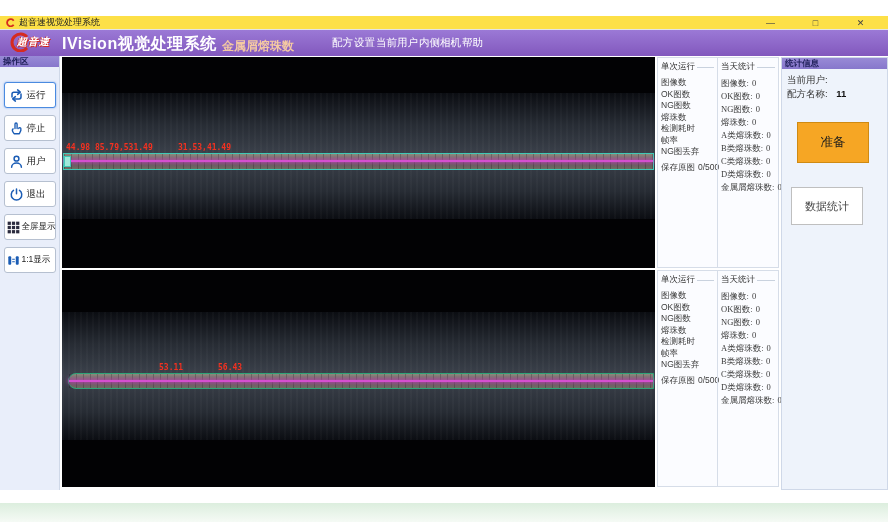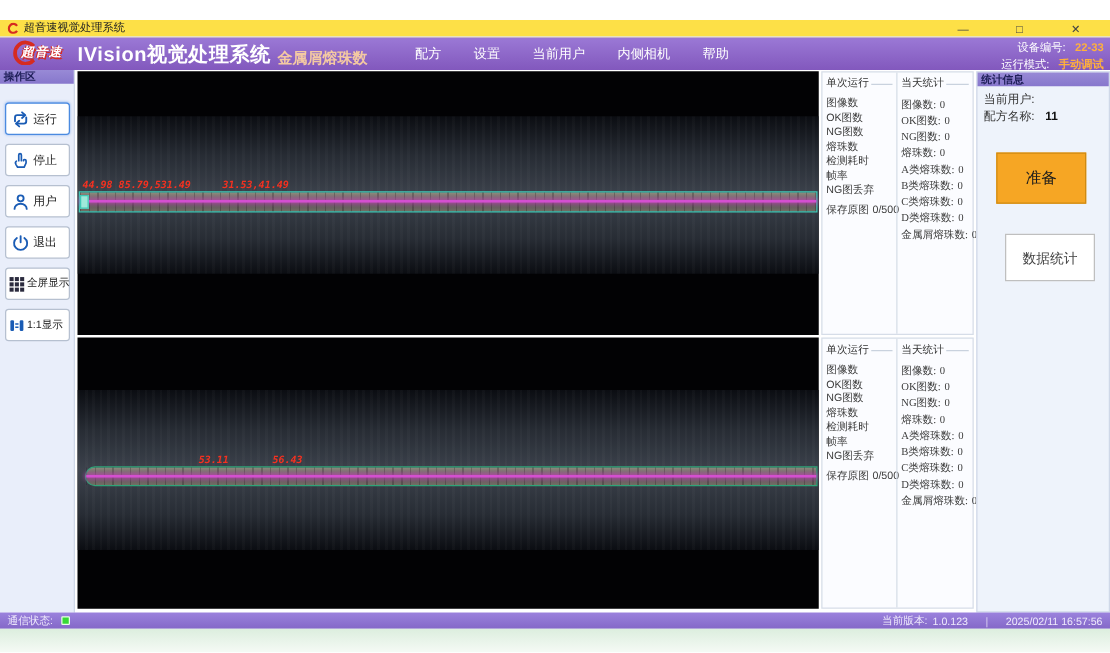--- a/index.html
+++ b/index.html
@@ -24,21 +24,21 @@
   .header { position:absolute; left:0; top:30px; width:888px; height:26px;
             background:linear-gradient(180deg,#9b79d6,#8258bd); }
   .logo { position:absolute; left:5px; top:2px; display:flex; align-items:center; }
   .logo-text { font-size:10px; font-weight:bold; font-style:italic; color:#fff;
                margin-left:-14px; text-shadow:1px 1px 0 #d62b20, -1px 0 0 #d62b20; letter-spacing:1px; }
   .app-title { position:absolute; left:62px; top:4px; font-size:16px; font-weight:bold;
                color:#ffffff; letter-spacing:0.5px; white-space:nowrap; }
   .app-subtitle { position:absolute; left:222px; top:8px; font-size:12px; font-weight:bold;
                   color:#f4c9a2; white-space:nowrap; }
   .menu { position:absolute; left:332px; top:0; height:26px; display:flex; align-items:center;
-          gap:26px; }
+          gap:1px; }
   .menu-item { font-size:10.5px; color:#ffffff; cursor:pointer; white-space:nowrap; }
   .device-info { position:absolute; right:5px; top:1px; text-align:right; line-height:12px; }
   .di-label { font-size:9px; color:#ffffff; }
   .di-value { font-size:9px; color:#ffb03c; font-weight:bold; margin-left:3px; }
 
   
   .panel-header { height:11px; background:linear-gradient(#988ad6,#8777cc); color:#20205a;
                   font-size:8.5px; line-height:11px; padding-left:3px; font-weight:bold; }
 
   
@@ -71,21 +71,21 @@
   .vp2 .strip { left:6px; right:1px; top:103px; height:16px; border-color:#2fa478;
                 border-radius:8px 0 0 8px; }
   .laser { position:absolute; left:0; right:0; top:6px; height:2px; background:#d44fd0;
            box-shadow:0 0 4px 1px rgba(220,70,210,.8); }
   .tipmark { position:absolute; left:2px; top:99px; width:7px; height:11px;
              background:#9fe9da; border:1px solid #3fc9b6; }
   .annotations { position:absolute; left:0; right:0; height:10px; }
   .vp1 .annotations { top:86px; }
   .vp2 .annotations { top:93px; }
   .ann { position:absolute; color:#f53120; font-family:"DejaVu Sans Mono",monospace;
-         font-size:8px; font-weight:bold; white-space:nowrap;font-style:italic; }
+         font-size:8px; font-weight:bold; white-space:nowrap; }
   .vp1 .ann:nth-of-type(1) { left:4px; }
   .vp1 .ann:nth-of-type(2) { left:116px; }
   .vp2 .ann:nth-of-type(1) { left:97px; }
   .vp2 .ann:nth-of-type(2) { left:156px; }
 
   
   .stats-panel { position:absolute; left:657px; width:122px; background:#fbfcff;
                  border:1px solid #d6dde8; display:flex; }
   .sp1 { top:57px;  height:211px; }
   .sp2 { top:270px; height:217px; }
@@ -101,21 +101,21 @@
 
   
   .info-panel { position:absolute; left:781px; top:57px; width:107px; height:433px;
                 background:#eef3fb; border:1px solid #cfd8e8; }
   .info-body { position:relative; padding:4px 5px; height:100%; }
   .info-row { font-size:9.5px; color:#333; line-height:14px; white-space:nowrap; }
   .info-val { margin-left:6px; font-weight:bold; color:#111; }
   .btn-prepare { position:absolute; left:15px; top:53px; width:72px; height:41px;
                  background:#f6a624; border:1px solid #cf8a12; font-size:12.5px; color:#1c1c1c;
                  font-family:inherit; cursor:pointer; }
-  .btn-stats { position:absolute; left:22px; top:118px; width:72px; height:38px;
+  .btn-stats { position:absolute; left:9px; top:118px; width:72px; height:38px;
                background:#ffffff; border:1px solid #bfbfbf; font-size:11px; color:#444;
                font-family:inherit; cursor:pointer; }
 
   
   .statusbar { position:absolute; left:0; top:490px; width:888px; height:13px;
                background:linear-gradient(#9b82dd,#8468c8); display:flex; align-items:center;
                padding:0 6px; font-size:8.5px; color:#efeafc; }
   .sb-indicator { width:7px; height:7px; background:#37d934; border:1px solid #e6ffe6;
                   border-radius:1px; margin-left:7px; }
   .sb-right { margin-left:auto; display:flex; align-items:center; }
@@ -152,30 +152,20 @@
     <span class="app-title">IVision视觉处理系统</span>
     <span class="app-subtitle">金属屑熔珠数</span>
     <nav class="menu">
 
     <span class="menu-item">配方</span>
         <span class="menu-item">设置</span>
         <span class="menu-item">当前用户</span>
         <span class="menu-item">内侧相机</span>
         <span class="menu-item">帮助</span>
       </nav>
-    <div class="device-info">
-      <div>
-        <span class="di-label">设备编号:</span>
-        <span class="di-value">22-33</span>
-      </div>
-      <div>
-        <span class="di-label">运行模式:</span>
-        <span class="di-value">手动调试</span>
-      </div>
-    </div>
   </div>
 
   <aside class="sidebar">
     <div class="panel-header">操作区</div>
 
     <button class="side-btn first active">
       <svg class="icon" width="15" height="15" viewBox="0 0 20 20">
         <g fill="none" stroke="#1a5cb5" stroke-width="2" stroke-linecap="round" stroke-linejoin="round">
           <path d="M4 12 V8 a2.5 2.5 0 0 1 2.5 -2.5 H14"></path>
             <path d="M11.5 2.5 L15 5.5 11.5 8.5"></path>
@@ -355,25 +345,15 @@
       </div>
       <div class="info-row">
         <span>配方名称:</span>
         <span class="info-val">11</span>
       </div>
       <button class="btn-prepare">准备</button>
       <button class="btn-stats">数据统计</button>
     </div>
   </div>
 
-  <div class="statusbar">
-    <span>通信状态:</span>
-    <span class="sb-indicator"></span>
-    <div class="sb-right">
-      <span>当前版本:</span>
-      <span class="sb-val">1.0.123</span>
-      <span class="sb-sep">|</span>
-      <span>2025/02/11  16:57:56</span>
-    </div>
-  </div>
 
   <div class="desktop-bottom"></div>
 </div>
 
 </body></html>

